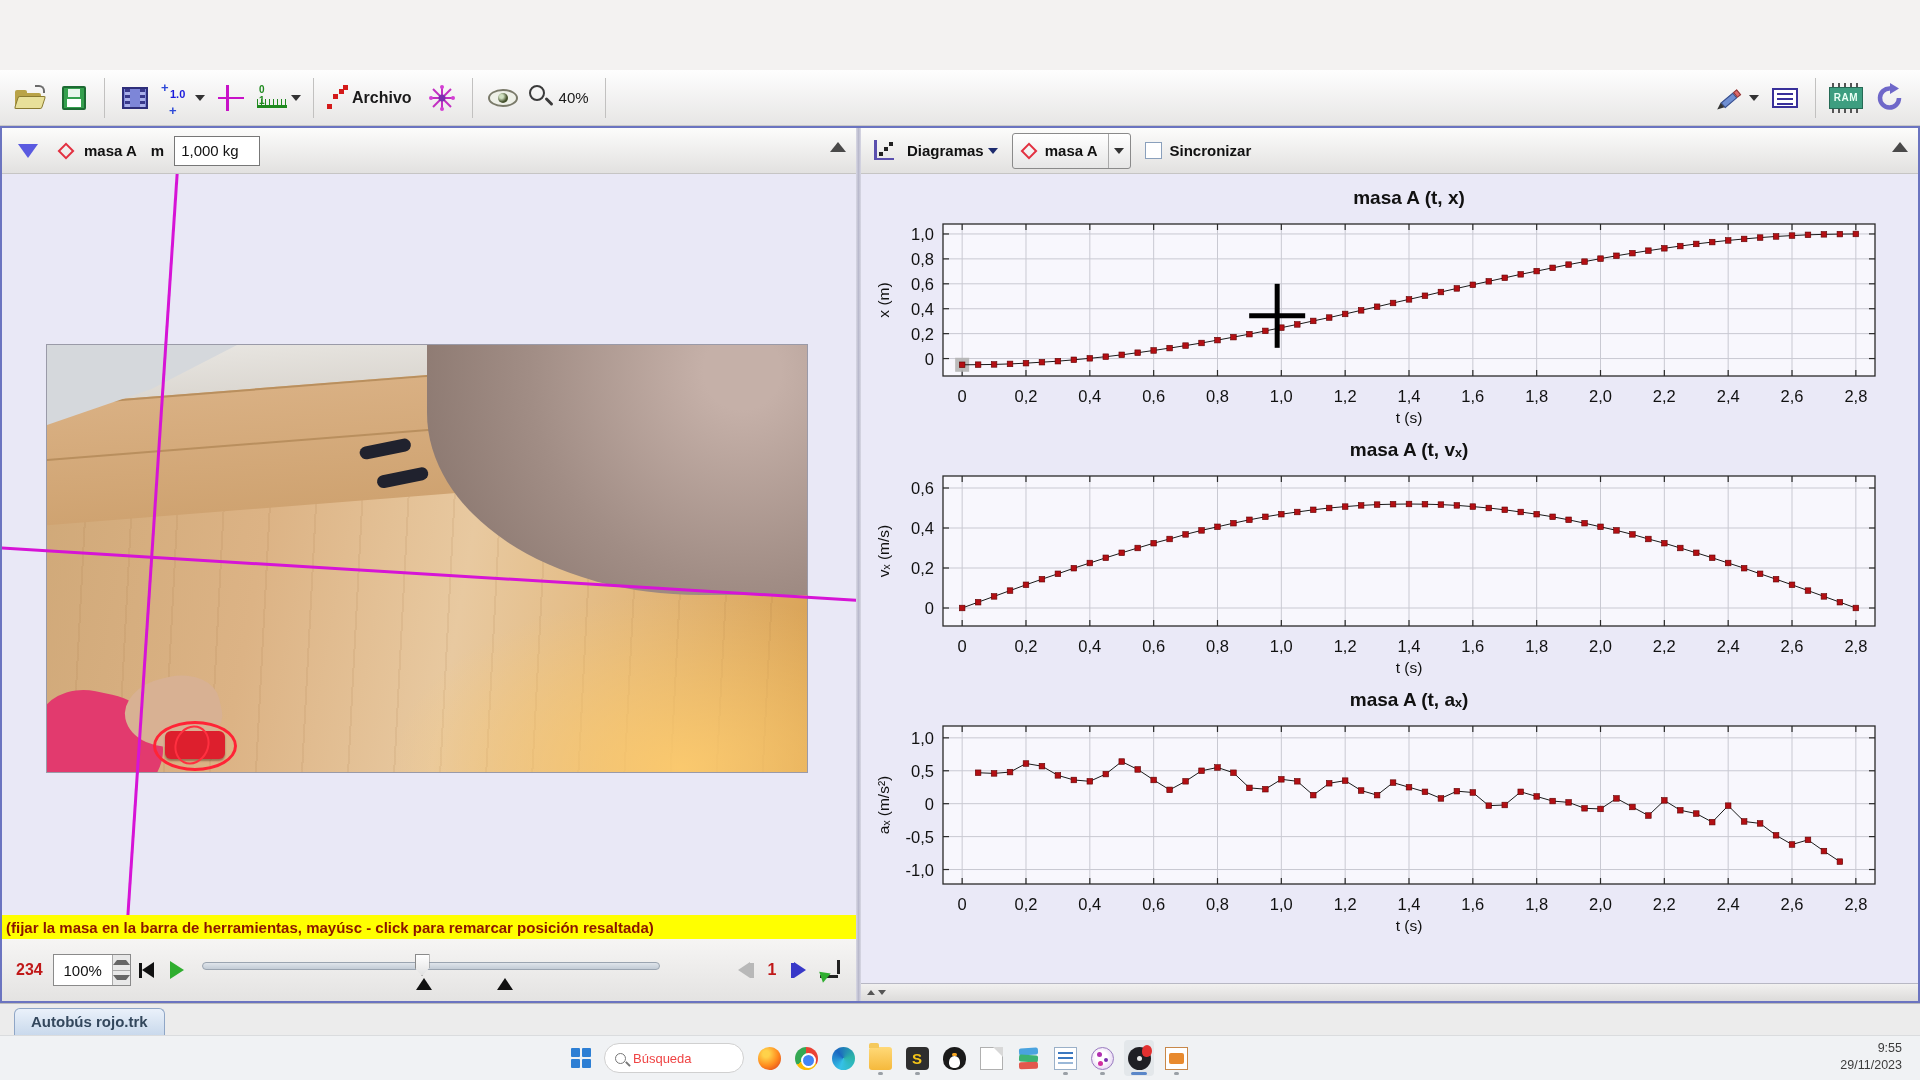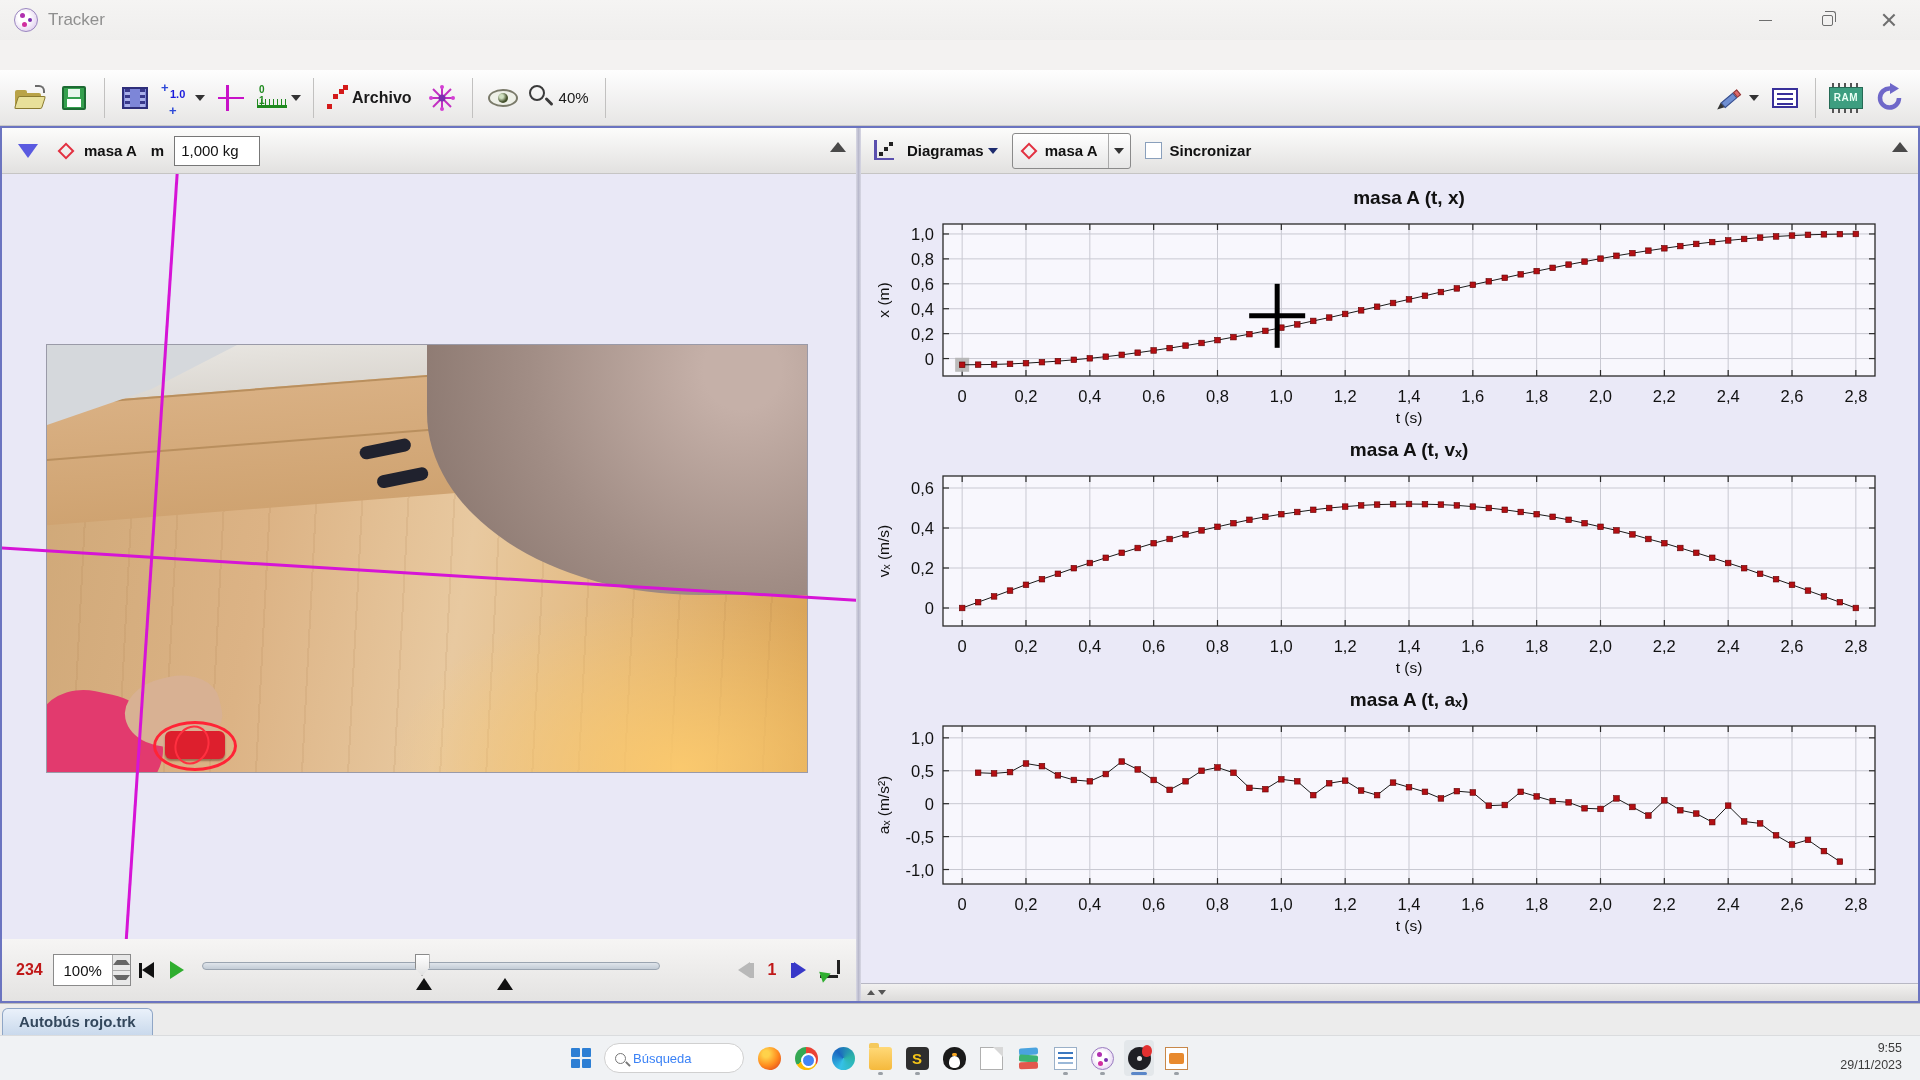--- a/index.html
+++ b/index.html
@@ -212,35 +212,35 @@
   .coords-readout span { background:#ffff00; color:#222; font-size:15px; font-weight:bold; padding:2px 5px; }
   .bottom-splitter { height:18px; background:linear-gradient(#f2f1f0,#dcdbda); border-top:1px solid #b8b8c4;
     display:flex; align-items:center; padding-left:6px; }
   .split-tris { display:flex; gap:3px; }
   .split-tris .tu { width:0;height:0;border-left:4px solid transparent;border-right:4px solid transparent;border-bottom:5px solid #555; }
   .split-tris .td { width:0;height:0;border-left:4px solid transparent;border-right:4px solid transparent;border-top:5px solid #555; }
 
   
   .tabbar { position:absolute; left:0; top:1003px; width:1920px; height:32px; background:#ececec;
     border-top:1px solid #bcbcbc; display:flex; align-items:flex-end; }
-  .tab { margin-left:2px; padding:4px 16px 5px 16px; background:linear-gradient(#eaf1fa,#c9d9ec);
+  .tab { margin-left:14px; padding:4px 16px 5px 16px; background:linear-gradient(#eaf1fa,#c9d9ec);
     border:1px solid #8fa6c6; border-bottom:none; border-radius:6px 6px 0 0;
     font-size:15px; font-weight:bold; color:#33475c; }
 
   
   .taskbar { position:absolute; left:0; top:1035px; width:1920px; height:45px; background:#f0f2f4;
     border-top:1px solid #dadcde; display:flex; align-items:center; }
   .start-btn { margin-left:566px; width:30px; height:30px; display:flex; align-items:center; justify-content:center; border-radius:4px; }
   .win-logo { width:20px; height:20px; display:grid; grid-template-columns:1fr 1fr; grid-template-rows:1fr 1fr; gap:2px; }
   .win-logo i { background:#2d7fd4; border-radius:1px; }
   .search-pill { width:140px; height:30px; background:#fff; border:1px solid #d0d0d0; border-radius:15px;
     display:flex; align-items:center; padding:0 10px; margin-left:8px; }
   .search-pill .mag { width:11px; height:11px; border:1.8px solid #777; border-radius:50%; position:relative; margin-right:7px; flex:none; }
   .search-pill .mag:after { content:""; position:absolute; left:9px; top:9px; width:6px; height:1.8px; background:#777; transform:rotate(45deg); }
-  .search-pill span { font-size:13px; color:#3b82f6; }
+  .search-pill span { font-size:13px; color:#ef4444; }
   .tb-icons { display:flex; align-items:center; gap:7px; margin-left:10px; }
   .task-ic { width:30px; height:36px; display:flex; flex-direction:column; align-items:center; justify-content:center;
     border-radius:4px; position:relative; }
   .task-ic .glyph { width:23px; height:23px; }
   .run-dot { position:absolute; bottom:1px; width:5px; height:3px; border-radius:2px; background:#9aa0a6; }
   .active-ic { background:#e3e7ea; }
   .active-ic .underline { position:absolute; bottom:1px; width:16px; height:3px; border-radius:2px; background:#5a86c8; }
   .g-firefox { border-radius:50%; background:radial-gradient(circle at 35% 30%, #ffd24a 15%, #ff8a1e 55%, #e0461e 90%); }
   .g-chrome { border-radius:50%; background:conic-gradient(#ea4335 0 33%, #fbbc05 33% 66%, #34a853 66% 100%); position:relative; }
   .g-chrome:after { content:""; position:absolute; left:6px; top:6px; width:11px; height:11px; border-radius:50%;
@@ -275,39 +275,20 @@
   .g-vinyl:after { content:""; position:absolute; right:-1px; top:-2px; width:10px; height:12px; border-radius:50% 50% 50% 40%; background:#e23030; }
   .g-impress { background:#fff; border:1px solid #c8884a; position:relative; }
   .g-impress:before { content:""; position:absolute; left:3px; top:5px; right:3px; bottom:5px; background:#e88a2e; border-radius:2px; }
   .clock { position:absolute; right:18px; top:4px; text-align:right; font-size:12.5px; color:#3c3c3c; line-height:17px; }
 </style>
 </head>
 <body>
 
 <div class="app">
 
-  <div class="titlebar">
-    <div class="app-logo">
-        <i></i>
-        <i></i>
-        <i></i>
-      </div>
-    <div class="title-text">Tracker</div>
-    <div class="win-controls">
-      <div class="win-btn">
-          <div class="glyph-min"></div>
-        </div>
-      <div class="win-btn">
-          <div class="glyph-restore"></div>
-        </div>
-      <div class="win-btn">
-          <div class="glyph-close"></div>
-        </div>
-    </div>
-  </div>
 
 
   <div class="toolbar">
     <div class="tb-btn">
       <div class="ic-folder">
           <div class="back"></div>
           <div class="tabp"></div>
           <div class="arr"></div>
           <div class="front"></div>
         </div>
@@ -434,20 +415,23 @@
           <div class="hand"></div>
 
           <div class="toy-bus"></div>
           <div class="toy-ring"></div>
           <div class="toy-scribble"></div>
         </div>
         <div class="axis-line-x"></div>
         <div class="axis-line-y"></div>
       </div>
 
+      <div class="status-msg">
+        <span>(fijar la masa en la barra de herramientas, mayúsc - click para remarcar posición resaltada)</span>
+      </div>
 
       <div class="playerbar">
         <span class="frame-num">234</span>
         <div class="rate-spinner">
           <div class="val">100%</div>
           <div class="spin-btns">
             <div class="spin-up">
                 <div class="tri-u"></div>
               </div>
             <div>

